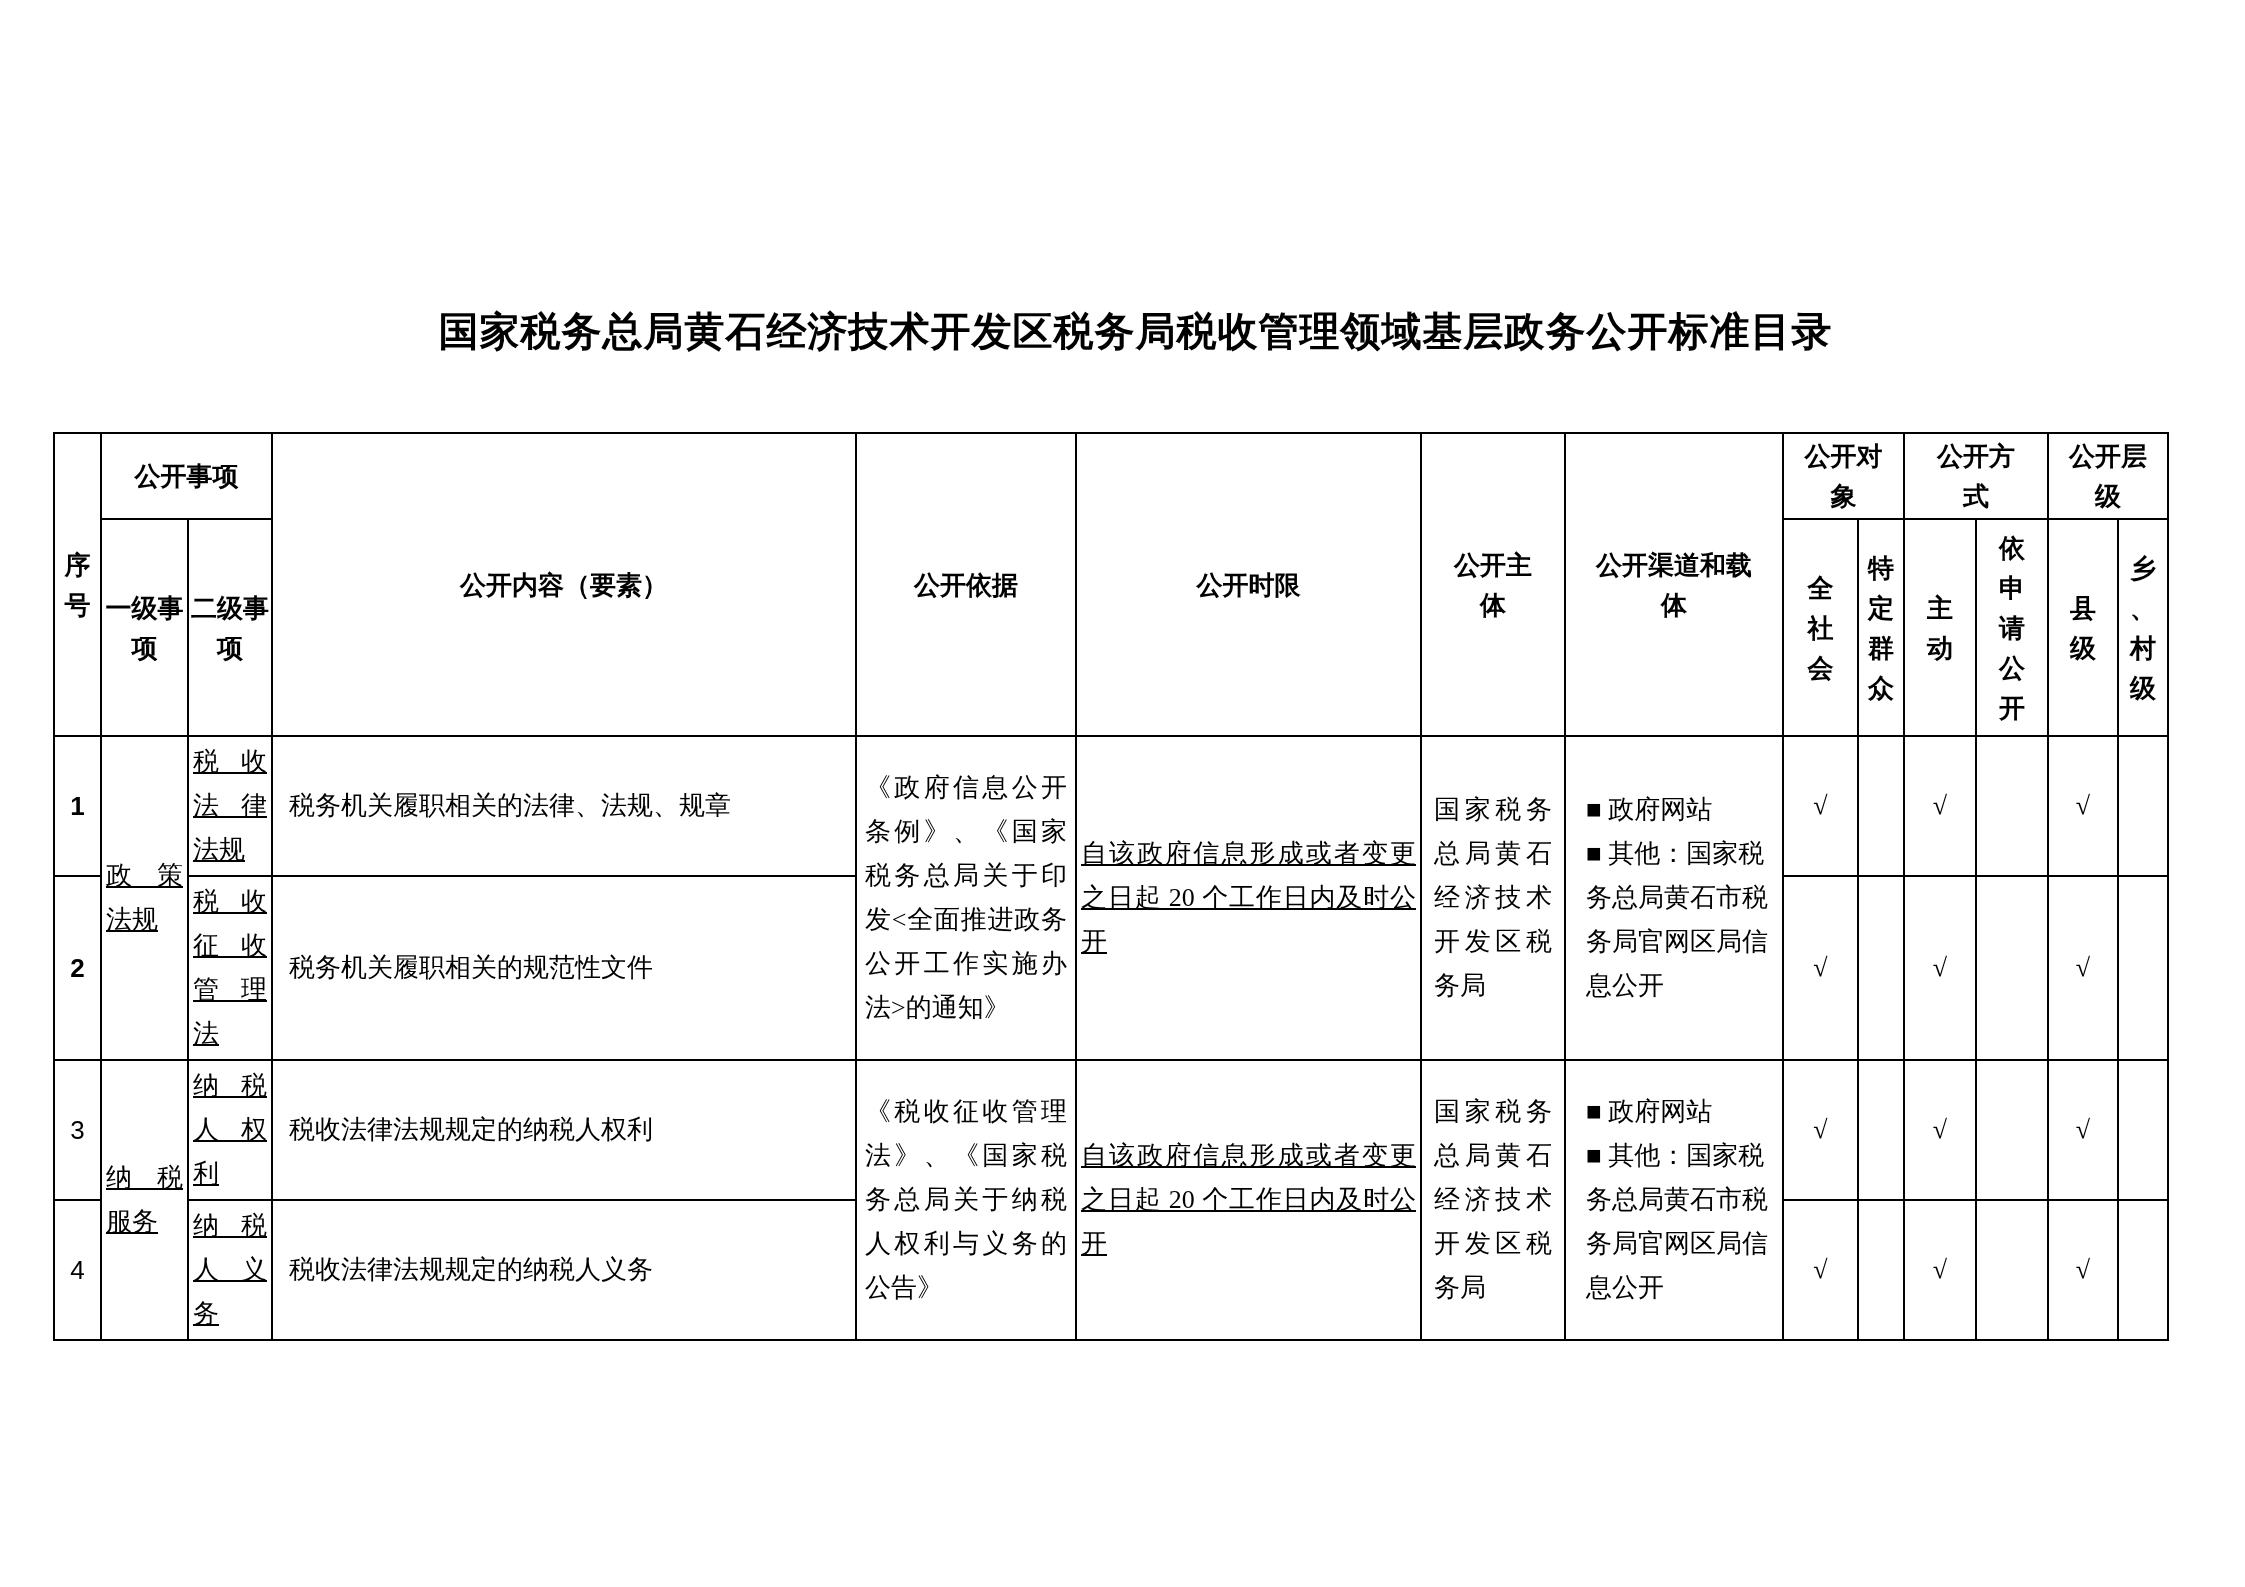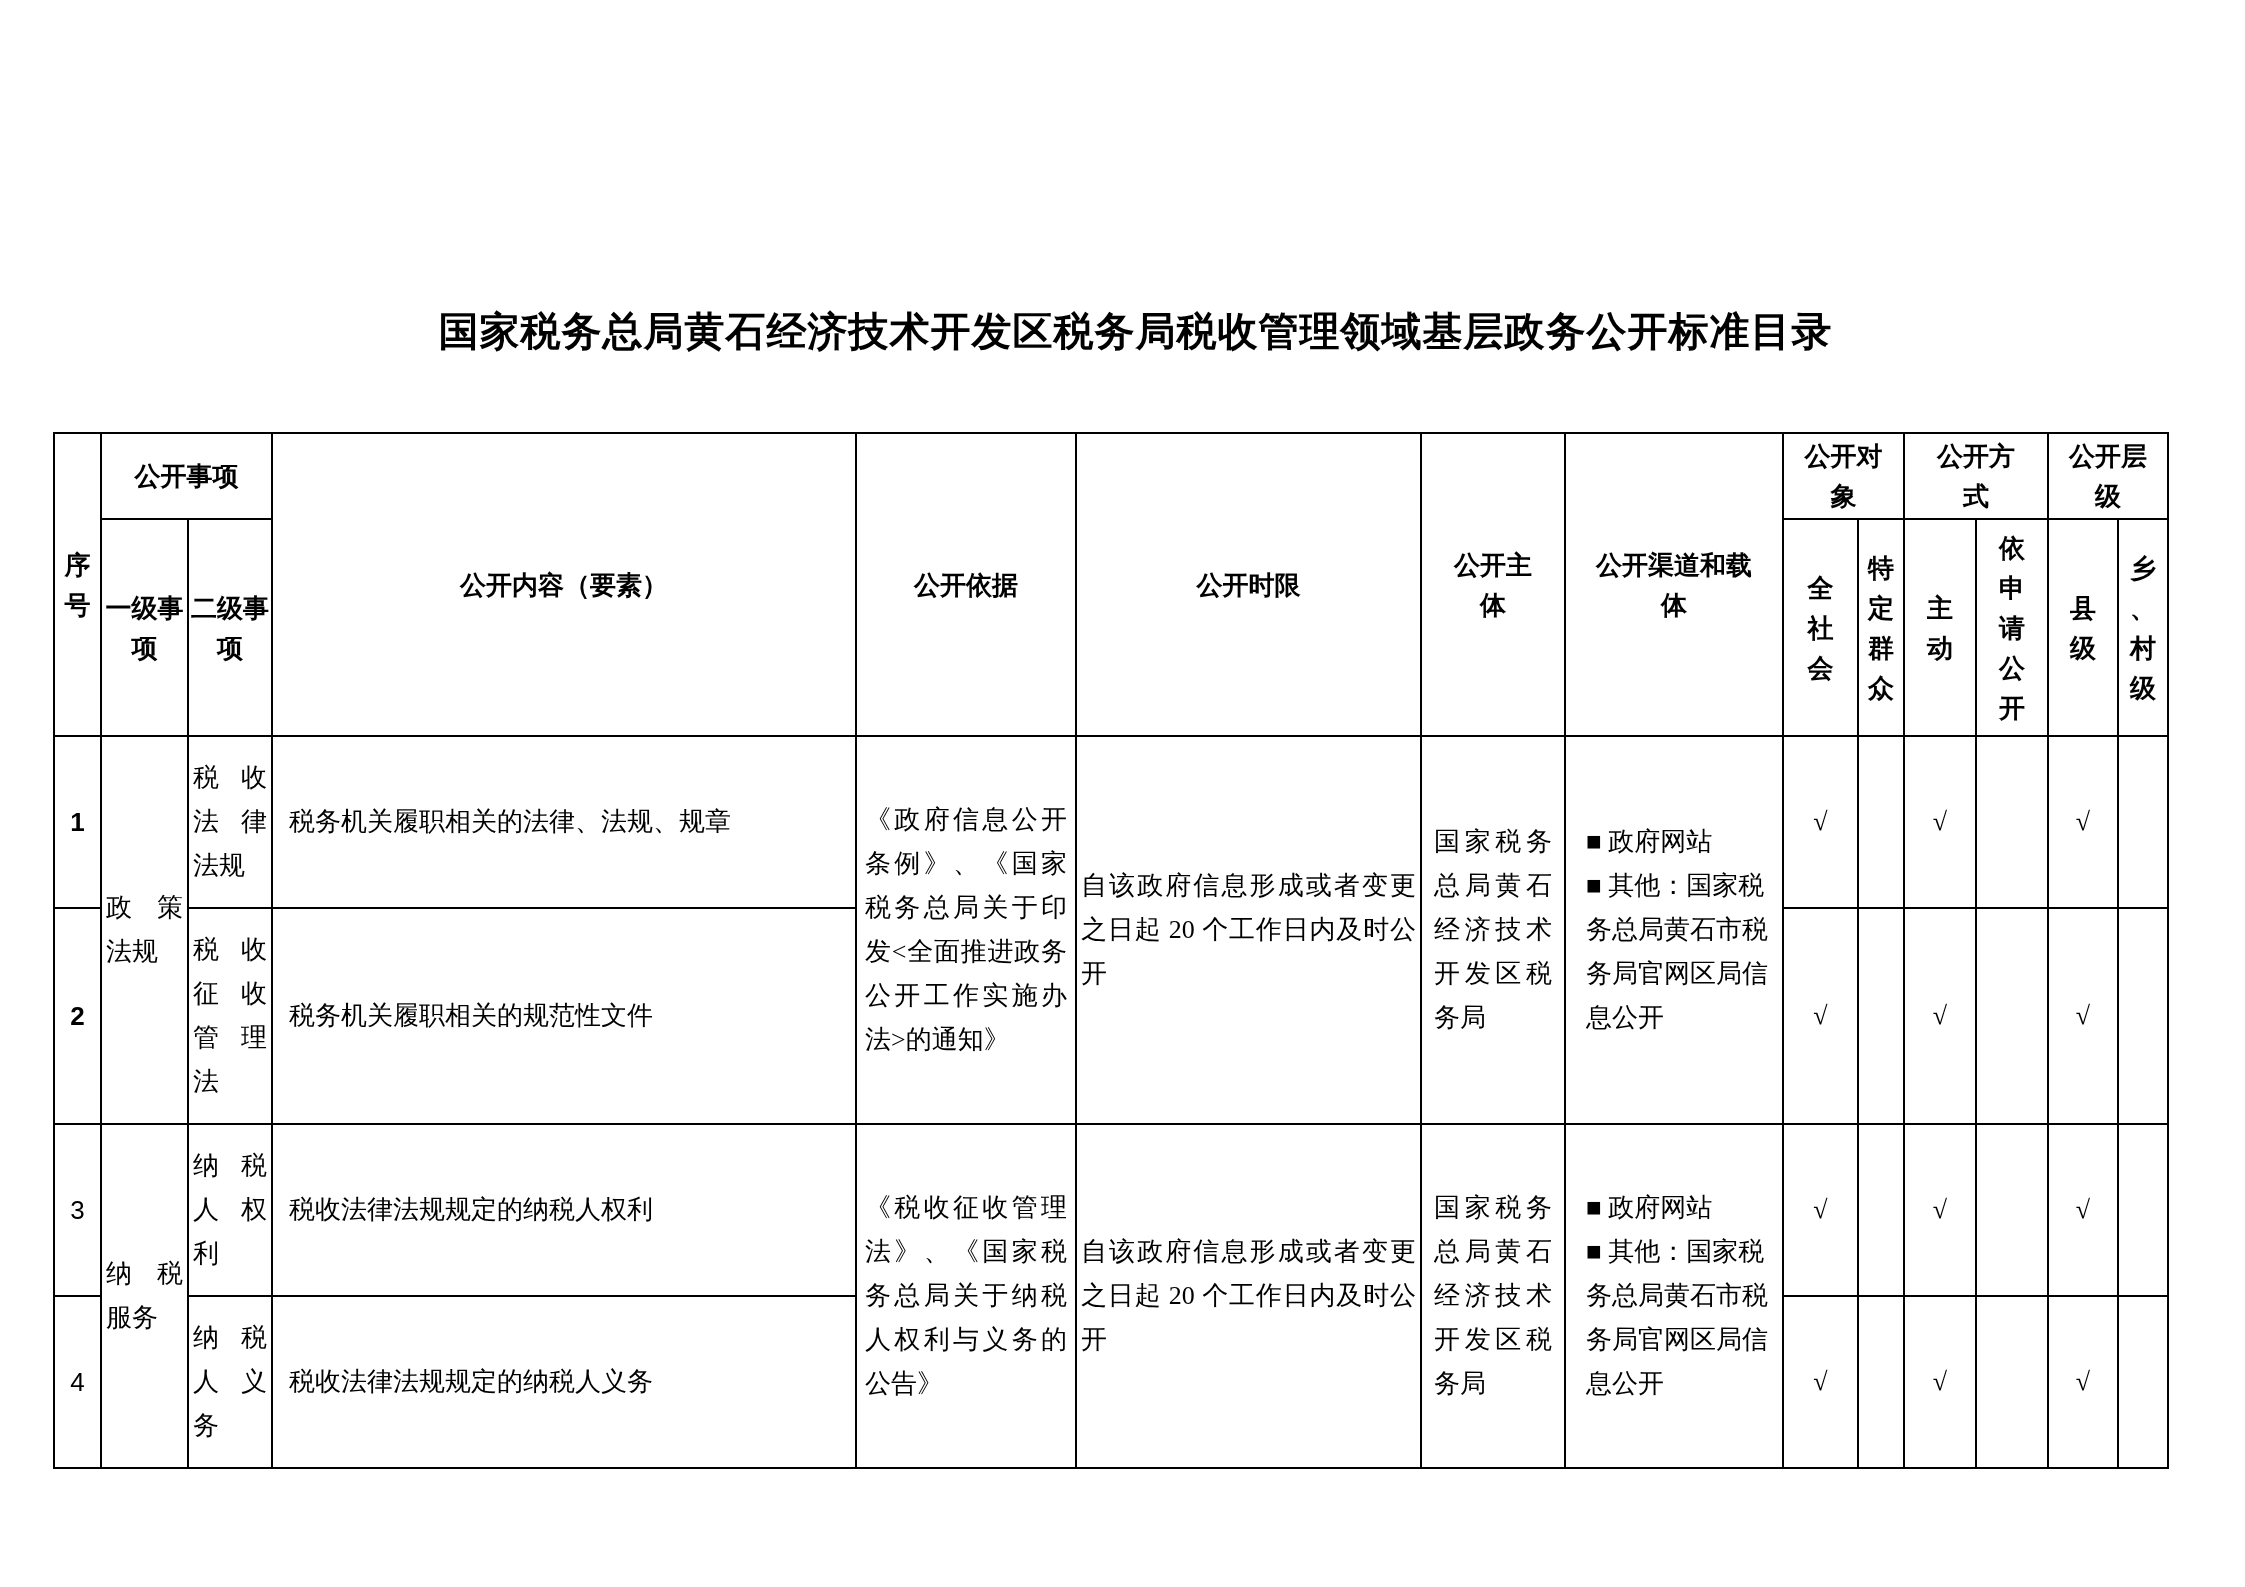--- a/index.html
+++ b/index.html
@@ -25,21 +25,21 @@
   tr.hr2{height:217px}
   tr.r1{height:116px}
   tr.r2{height:128px}
   tr.r3{height:115px}
   tr.r4{height:138px}
   .th{
     font-family:"Liberation Sans",sans-serif;font-weight:bold;
     text-align:center;line-height:40px;
   }
   .c{text-align:center;}
-  .j{text-align:justify;padding:19px 4px;}
+  .j{text-align:justify;padding:3px 4px;text-decoration:underline;}
   .l{text-align:left;padding:4px 10px 4px 16px;}
   .basis{text-align:justify;padding:4px 8px;}
   .subj{text-align:justify;padding:4px 12px;}
   .chan{text-align:left;padding:4px 8px 4px 20px;}
   .vtext{
     width:1.18em;margin:0 auto;text-align:center;
     line-break:anywhere;word-break:break-all;line-height:40px;
   }
   .w3{max-width:3.25em;margin:0 auto;line-break:anywhere;word-break:break-all;}
   .w6{max-width:6.35em;margin:16px auto;line-break:anywhere;word-break:break-all;}

